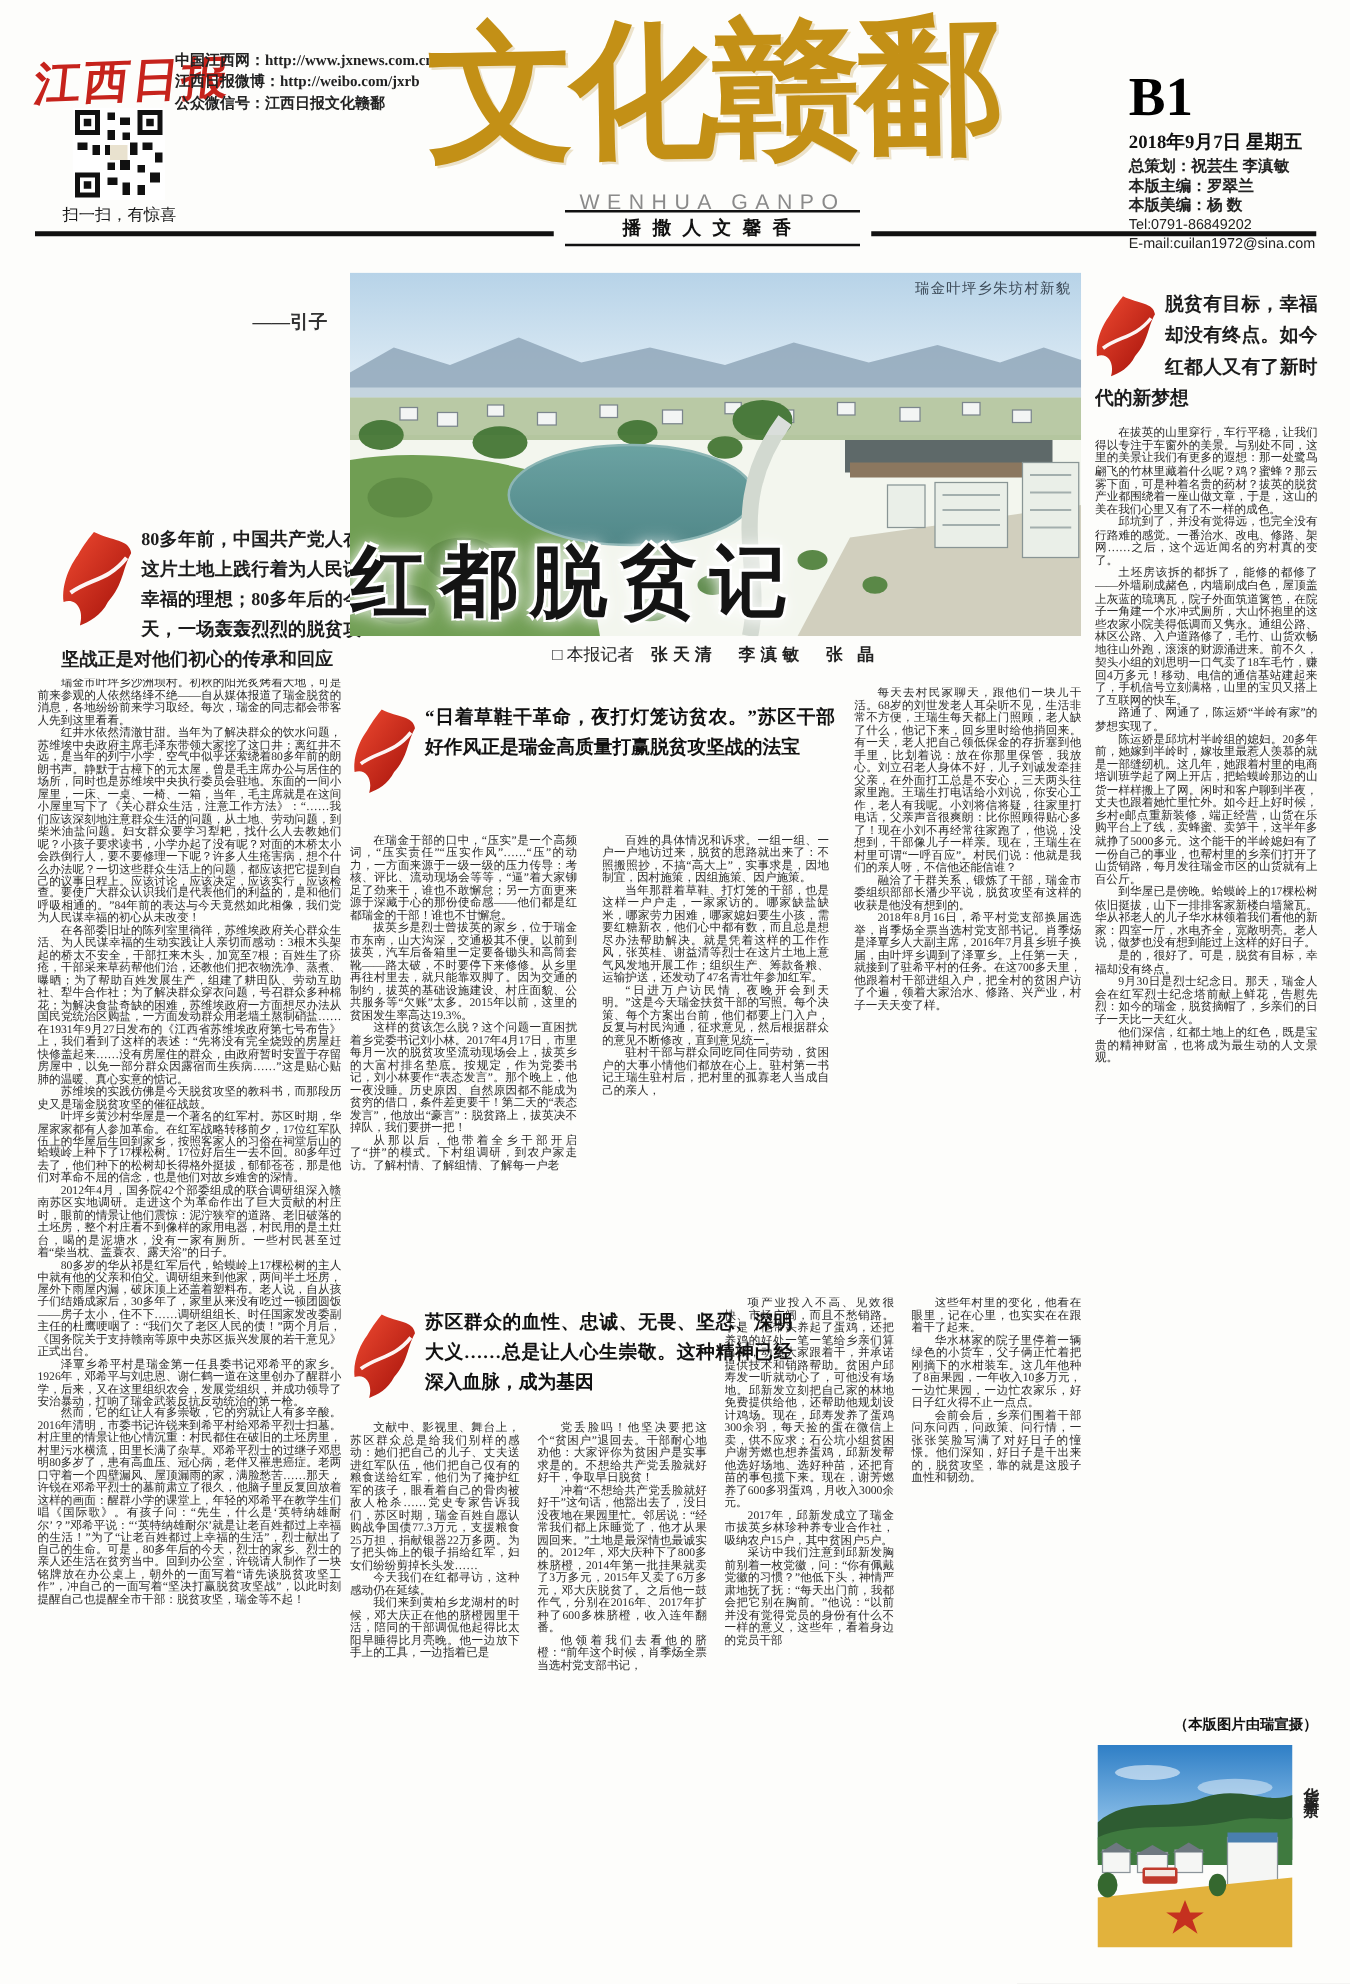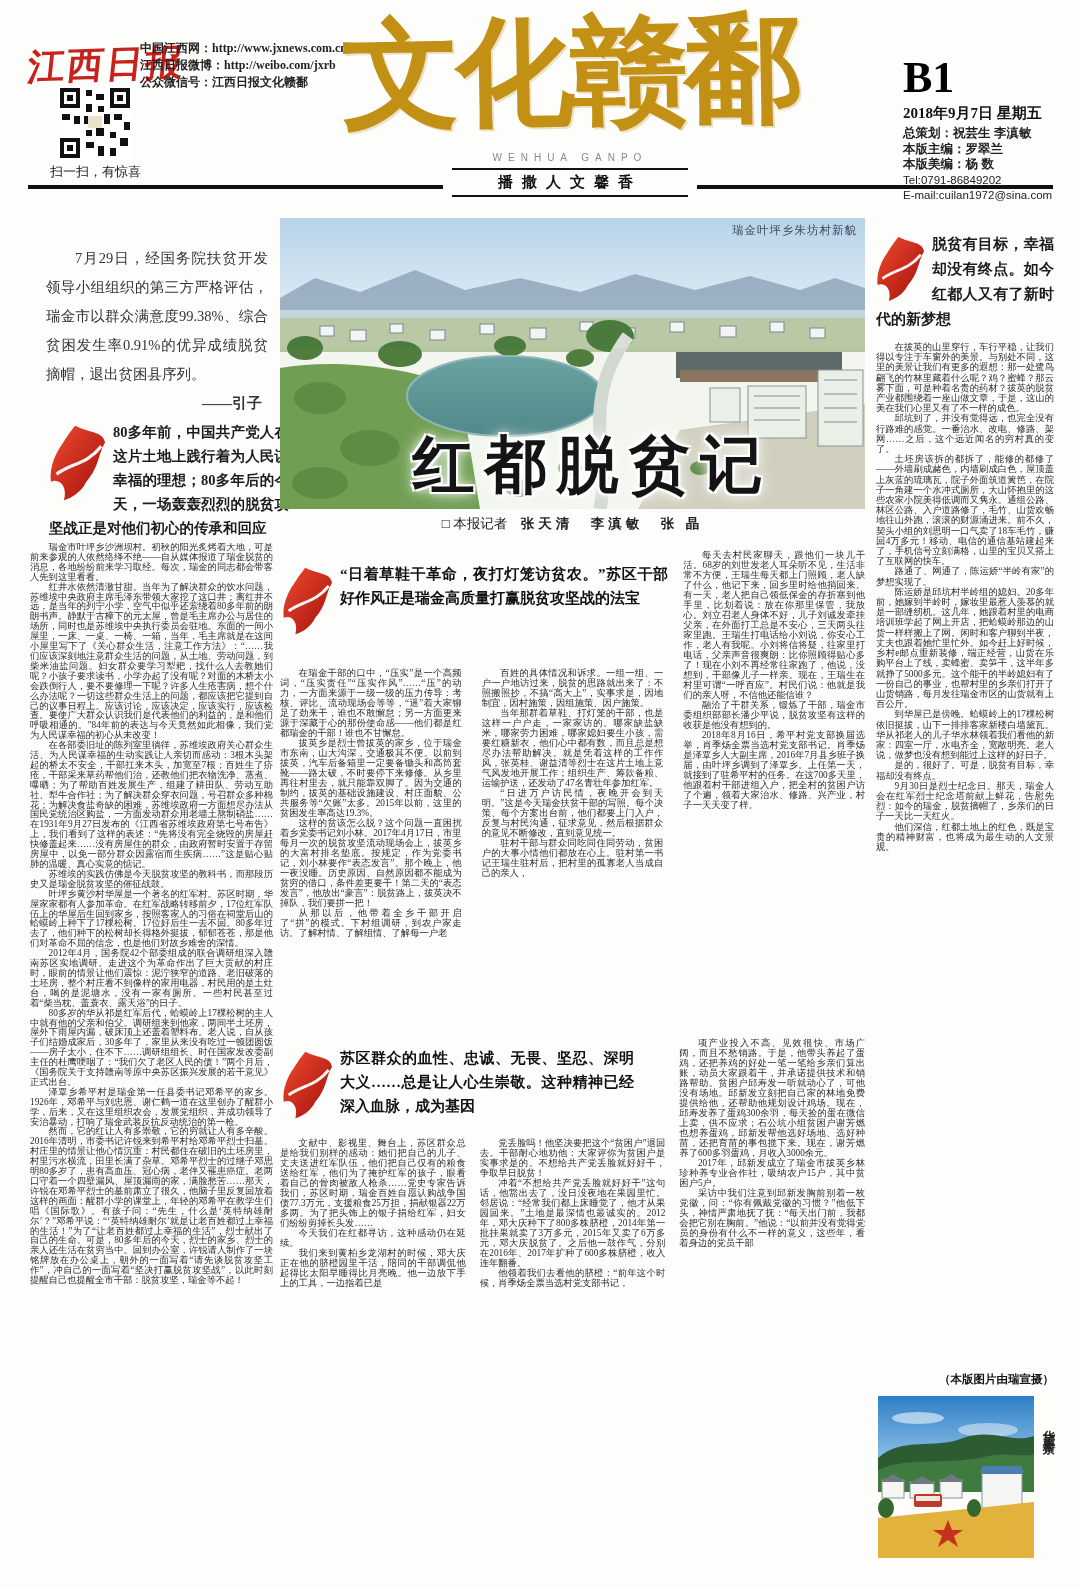--- a/index.html
+++ b/index.html
@@ -6,21 +6,21 @@
   html,body { background:#e8e8e4; }
   body { font-family:"Liberation Serif", serif; }
   .page { position:relative; width:1080px; height:1587px; background:#fdfdfb; margin:0 auto; overflow:hidden; color:#262626; }
 
   
   .logo { position:absolute; left:28px; top:40px; font-size:37px; font-weight:bold; color:#c6231c; transform:skewX(-8deg) rotate(-2deg); letter-spacing:2px; font-family:"Liberation Serif",serif; }
   .contacts { position:absolute; left:140px; top:40px; font-size:12px; line-height:17px; color:#222; font-weight:bold; font-family:Liberation Serif, serif; }
   .qr { position:absolute; left:58px; top:86px; width:74px; height:74px; }
   .qr-caption { position:absolute; left:50px; top:163px; font-size:13px; color:#1a1a1a; font-family:"Liberation Sans",sans-serif; }
   .masthead { position:absolute; left:330px; top:8px; width:480px; text-align:center; font-size:118px; line-height:130px; font-weight:900; color:#c39016; transform:rotate(-1deg); letter-spacing:-4px; font-family:"Liberation Serif",serif; text-shadow:2px 2px 0 #a87a0c33; }
-  .masthead-latin { position:absolute; left:420px; top:152px; width:300px; text-align:center; font-size:10px; letter-spacing:6px; color:#8a8a8a; font-family:"Liberation Sans",sans-serif; }
+  .masthead-latin { position:absolute; left:420px; top:152px; width:300px; text-align:center; font-size:17px; letter-spacing:6px; color:#8a8a8a; font-family:"Liberation Sans",sans-serif; }
   .slogan-box { position:absolute; left:452px; top:168px; width:236px; border-top:2px solid #111; border-bottom:2px solid #111; padding:3px 0; text-align:center; font-size:15px; font-weight:bold; letter-spacing:9px; color:#111; background:#fdfdfb; z-index:2; }
   .rule { position:absolute; top:185px; height:4px; background:#111; }
   .rule-l { left:28px; width:415px; }
   .rule-r { left:697px; width:356px; }
   .page-label { position:absolute; left:903px; top:52px; font-size:44px; font-weight:900; color:#000; font-family:"Liberation Serif",serif; }
   .date-line { position:absolute; left:903px; top:104px; font-size:15px; font-weight:bold; color:#111; }
   .staff { position:absolute; left:903px; top:126px; font-size:12.5px; line-height:15.5px; color:#222; font-weight:bold; font-family:"Liberation Sans",sans-serif; }
   .staff div:nth-child(4), .staff div:nth-child(5) { font-weight:normal; font-size:11.5px; }
 
   
@@ -28,22 +28,22 @@
   .lede p { text-indent:2em; }
   .lede-attr { text-align:right; font-weight:bold; padding-right:6px; font-size:15px; }
   .intro-block { position:absolute; left:34px; top:420px; width:240px; font-size:14.5px; line-height:24px; font-weight:bold; color:#1c1c1c; text-align:justify;margin-left:15px; }
   .flag { float:left; margin:4px 8px 0 0; }
   .left-body { position:absolute; left:30px; top:543px; width:243px; height:1022px; overflow:hidden; font-size:9.3px; line-height:9.9px; text-align:justify; color:#2b2b2b; }
   .bodytext p { text-indent:2em; }
 
   
   .photo-main { position:absolute; left:280px; top:218px; width:585px; height:291px; overflow:hidden; }
   .photo-caption { position:absolute; right:8px; top:5px; font-size:11.5px; color:#3c4a58; letter-spacing:1px; }
-  .headline { position:absolute; left:0; bottom:2px; width:100%; text-align:center; font-size:62px; font-weight:900; letter-spacing:10px; color:#141414; font-family:"Liberation Serif",serif;
-    text-shadow:-2px -2px 0 #fff,2px -2px 0 #fff,-2px 2px 0 #fff,2px 2px 0 #fff,0 0 10px #fff,0 0 18px #fff;margin-left:20px; }
+  .headline { position:absolute; left:0; bottom:2px; width:100%; font-size:62px; font-weight:900; letter-spacing:10px; color:#141414; font-family:"Liberation Serif",serif;
+    text-shadow:-2px -2px 0 #fff,2px -2px 0 #fff,-2px 2px 0 #fff,2px 2px 0 #fff,0 0 10px #fff,0 0 18px #fff; }
   .byline { position:absolute; left:280px; top:515px; width:585px; text-align:center; font-size:13.5px; color:#222; }
   .byline b { letter-spacing:4px; }
 
   
   .sec { position:absolute; left:280px; width:585px; display:flex; overflow:hidden; }
   .sec1 { top:550px; height:482px; gap:20px; }
   .sec2 { top:1038px; height:527px; gap:14px; }
   .col { flex:1; font-size:9.3px; line-height:10px; text-align:justify; color:#2b2b2b; overflow:hidden; }
   .subhead { position:absolute; font-weight:bold; color:#111; text-align:justify; }
   .subhead1 { left:2px; top:12px; width:386px; font-size:15px; line-height:24px; }
@@ -118,21 +118,20 @@
   <div class="date-line">2018年9月7日 星期五</div>
   <div class="staff">
       <div>总策划：祝芸生 李滇敏</div>
       <div>本版主编：罗翠兰</div>
       <div>本版美编：杨 数</div>
       <div>Tel:0791-86849202</div>
       <div>E-mail:cuilan1972@sina.com</div>
     </div>
 
   <div class="lede">
-    <p>7月29日，经国务院扶贫开发领导小组组织的第三方严格评估，瑞金市以群众满意度99.38%、综合贫困发生率0.91%的优异成绩脱贫摘帽，退出贫困县序列。</p>
     <div class="lede-attr">——引子</div>
   </div>
 
   <div class="intro-block">
     <svg class="flag" width="56" height="78" viewBox="0 0 60 80">
       <defs>
           <linearGradient id="fg1" x1="0" y1="0" x2="1" y2="1">
             <stop offset="0" stop-color="#ef4a31"></stop>
             <stop offset="1" stop-color="#a21009"></stop>
           </linearGradient>
@@ -281,20 +280,25 @@
     <div class="col pad2 bodytext">
         <p>党丢脸吗！他坚决要把这个“贫困户”退回去。干部耐心地劝他：大家评你为贫困户是实事求是的。不想给共产党丢脸就好好干，争取早日脱贫！</p>
         <p>冲着“不想给共产党丢脸就好好干”这句话，他豁出去了，没日没夜地在果园里忙。邻居说：“经常我们都上床睡觉了，他才从果园回来。”土地是最深情也最诚实的。2012年，邓大庆种下了800多株脐橙，2014年第一批挂果就卖了3万多元，2015年又卖了6万多元，邓大庆脱贫了。之后他一鼓作气，分别在2016年、2017年扩种了600多株脐橙，收入连年翻番。</p>
         <p>他领着我们去看他的脐橙：“前年这个时候，肖季炀全票当选村党支部书记，</p>
       </div>
     <div class="col bodytext">
         <p>项产业投入不高、见效很快、市场广阔，而且不愁销路。于是，他带头养起了蛋鸡，还把养鸡的好处一笔一笔给乡亲们算出账，动员大家跟着干，并承诺提供技术和销路帮助。贫困户邱寿发一听就动心了，可他没有场地。邱新发立刻把自己家的林地免费提供给他，还帮助他规划设计鸡场。现在，邱寿发养了蛋鸡300余羽，每天捡的蛋在微信上卖，供不应求；石公坑小组贫困户谢芳燃也想养蛋鸡，邱新发帮他选好场地、选好种苗，还把育苗的事包揽下来。现在，谢芳燃养了600多羽蛋鸡，月收入3000余元。</p>
         <p>2017年，邱新发成立了瑞金市拔英乡林珍种养专业合作社，吸纳农户15户，其中贫困户5户。</p>
         <p>采访中我们注意到邱新发胸前别着一枚党徽，问：“你有佩戴党徽的习惯？”他低下头，神情严肃地抚了抚：“每天出门前，我都会把它别在胸前。”他说：“以前并没有觉得党员的身份有什么不一样的意义，这些年，看着身边的党员干部</p>
       </div>
+    <div class="col bodytext">
+        <p>这些年村里的变化，他看在眼里，记在心里，也实实在在跟着干了起来。</p>
+        <p>华水林家的院子里停着一辆绿色的小货车，父子俩正忙着把刚摘下的水柑装车。这几年他种了8亩果园，一年收入10多万元，一边忙果园，一边忙农家乐，好日子红火得不止一点点。</p>
+        <p>会前会后，乡亲们围着干部问东问西，问政策、问行情，一张张笑脸写满了对好日子的憧憬。他们深知，好日子是干出来的，脱贫攻坚，靠的就是这股子血性和韧劲。</p>
+      </div>
   </div>
 
   <div class="sidebar">
     <div class="sb-intro">
       <svg class="flag" width="48" height="66" viewBox="0 0 60 80">
         <defs>
             <linearGradient id="fg4" x1="0" y1="0" x2="1" y2="1">
               <stop offset="0" stop-color="#ef4a31"></stop>
               <stop offset="1" stop-color="#a21009"></stop>
             </linearGradient>

